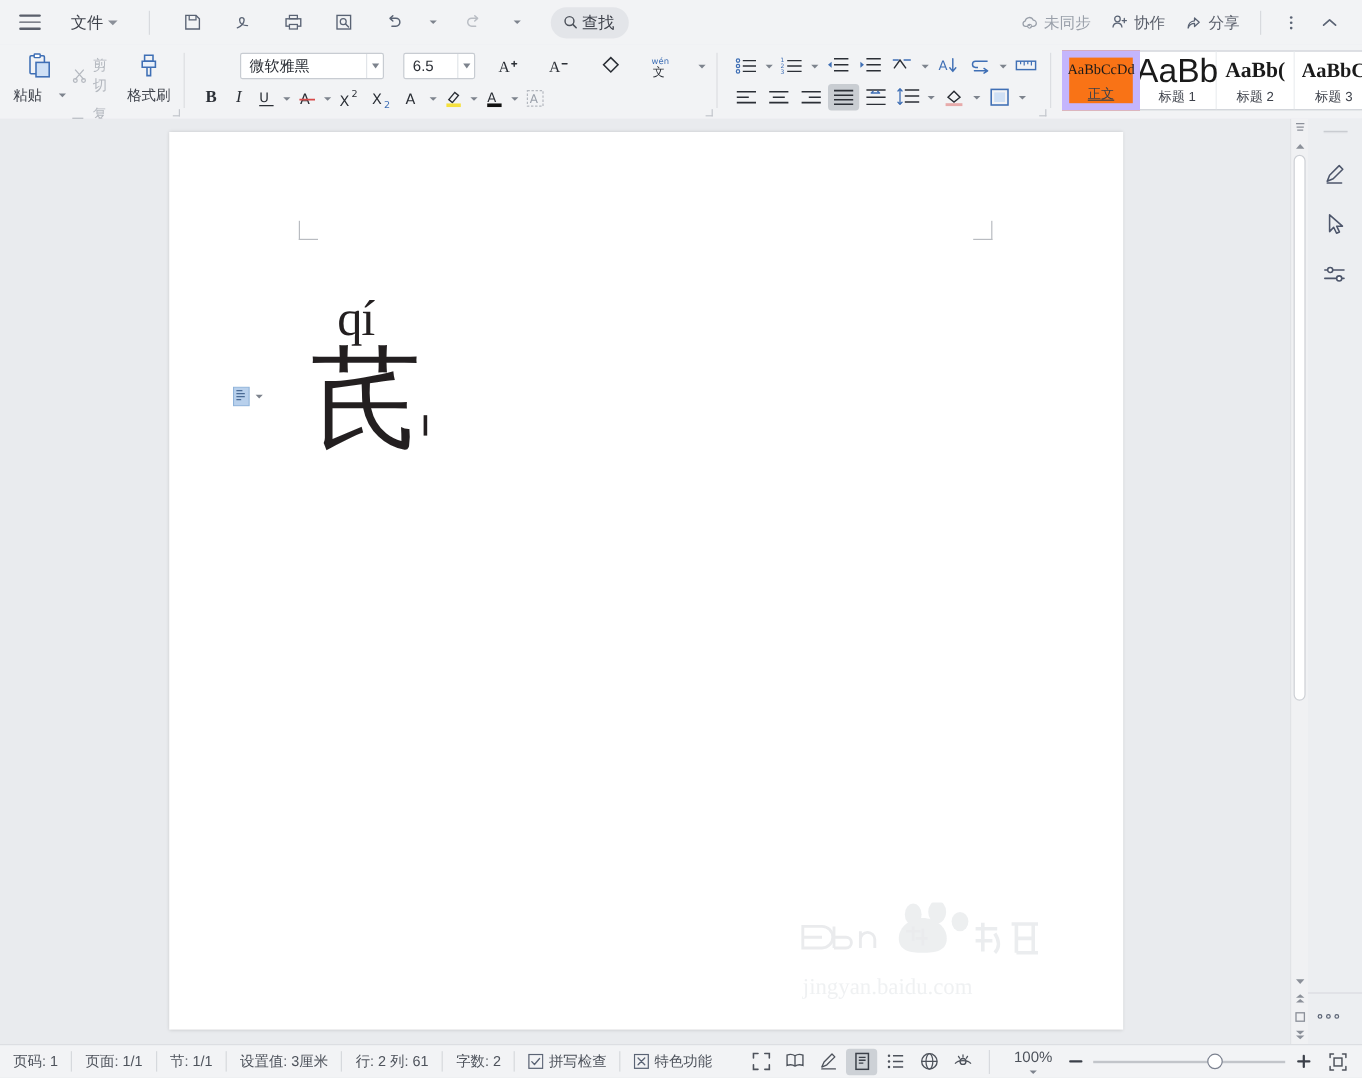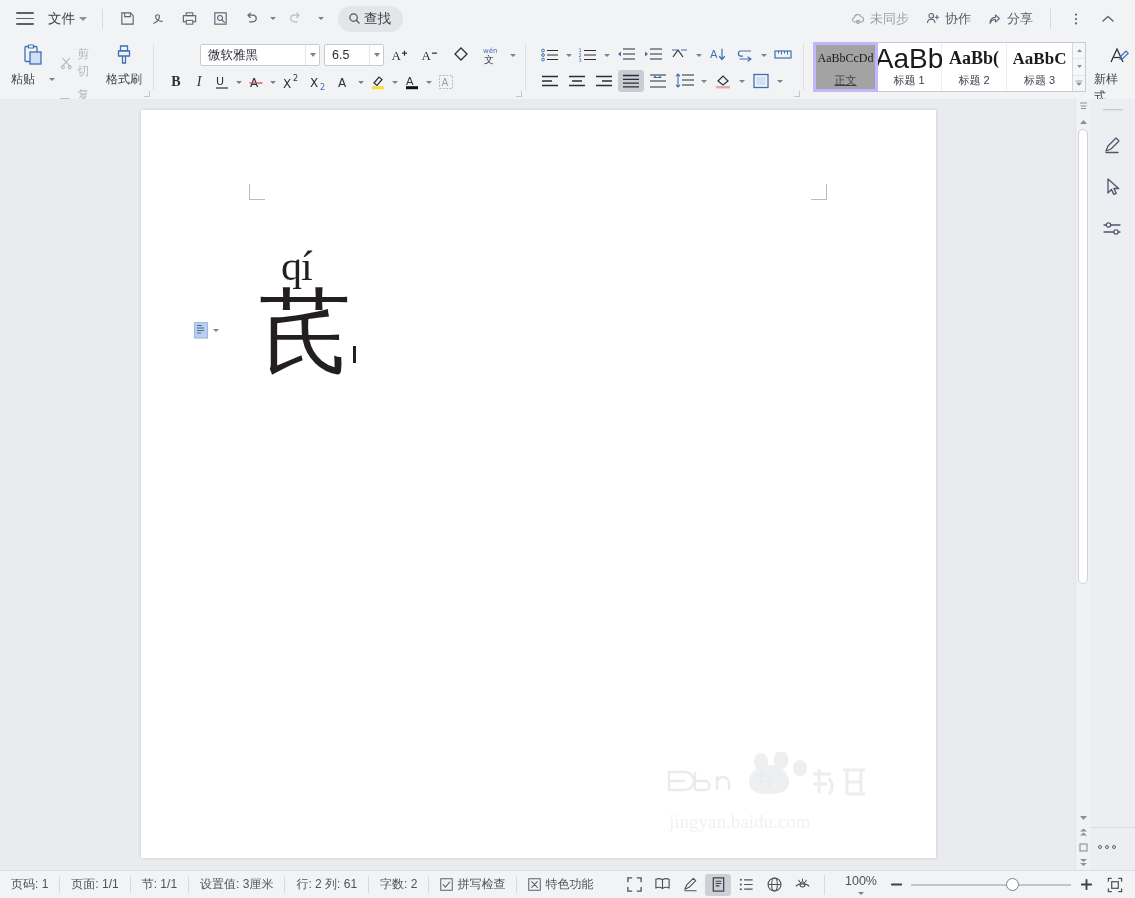--- a/index.html
+++ b/index.html
@@ -8,21 +8,21 @@
     font-family: "Liberation Sans", "DejaVu Sans", sans-serif;
     background: #e9ebee;
     overflow: hidden;
     -webkit-font-smoothing: antialiased;
   }
   .app { position: relative; width: 1135px; height: 898px; display: flex; flex-direction: column; }
 
   
   .menubar {
     height: 37px; background: #f2f3f5; display: flex; align-items: center;
-    padding: 0 8px; gap: 1px; flex-shrink: 0;
+    padding: 0 8px; gap: 12px; flex-shrink: 0;
   }
   .hamburger { width: 18px; height: 13px; display: flex; flex-direction: column;
     justify-content: space-between; margin: 0 7px 0 8px; }
   .hamburger i { display: block; height: 1.6px; background: #5a5f6b; border-radius: 1px; }
   .file-btn { display: flex; align-items: center; gap: 4px; font-size: 13.5px; color: #3d414a;
     padding: 4px 6px; border-radius: 3px; }
   .caret-dn { width: 0; height: 0; border-left: 4px solid transparent; border-right: 4px solid transparent;
     border-top: 4.5px solid #8b9099; margin-top: 1px; }
   .vsep { width: 1px; height: 20px; background: #d8dade; margin: 0 8px; }
   .qicon { width: 30px; height: 26px; display: flex; align-items: center; justify-content: center;
@@ -48,21 +48,21 @@
     width: 1px; background: #dcdee2; }
   .rg-corner { position: absolute; right: 3px; bottom: 1px; width: 6px; height: 6px;
     border-right: 1px solid #c3c6cc; border-bottom: 1px solid #c3c6cc; }
 
   .bigbtn { display: flex; flex-direction: column; align-items: center; justify-content: flex-start;
     width: 50px; padding-top: 3px; }
   .bigbtn .lbl { font-size: 12px; color: #3d414a; margin-top: 2px; display: flex; align-items: center; gap: 14px; }
   .smallcol { display: flex; flex-direction: column; gap: 3px; padding-top: 4px; }
   .smallbtn { display: flex; align-items: center; gap: 4px; font-size: 12px; color: #b4b8bf; padding: 2px 3px; }
 
-  .font-row { display: flex; align-items: center; gap: 4px; padding-top: 4px; padding-left: 35px; }
+  .font-row { display: flex; align-items: center; gap: 16px; padding-top: 4px; padding-left: 35px; }
   .combo { display: flex; align-items: center; background: #fff; border: 1px solid #c8ccd2;
     border-radius: 2px; height: 22px; }
   .combo .val { font-size: 12.5px; color: #2b2f36; padding: 0 5px 0 7px; white-space: nowrap; }
   .combo .arrow { width: 14px; display:flex; align-items:center; justify-content:center;
     border-left: 1px solid #e2e5e9; height: 100%; }
   .tri { width:0;height:0;border-left:3.5px solid transparent;border-right:3.5px solid transparent;
     border-top:4px solid #7d838d; }
   .tri.sm { border-left-width:3px;border-right-width:3px;border-top-width:3.5px; }
   .fmt-row { display: flex; align-items: center; gap: 1px; padding-top: 5px; }
   .fbtn { width: 22px; height: 22px; display: flex; align-items: center; justify-content: center;
@@ -73,21 +73,21 @@
 
   .para-row { display: flex; align-items: center; gap: 1px; }
   .para-row.top { padding-top: 4px; }
   .para-row.bot { padding-top: 4px; }
 
   
   .stylegal { display: flex; align-items: stretch; border: 1px solid #c8ccd2; background:#fff;
     height: 50px; margin-top: 2px; }
   .stylecell { width: 65px; display: flex; flex-direction: column; align-items: center;
     justify-content: center; border-right: 1px solid #eceef1; }
-  .stylecell.sel { border: 3px solid #c4b5fd; background: #a3a3a3; margin: -1px; z-index: 2; align-items: center; }
+  .stylecell.sel { border: 6px solid #c4b5fd; background: #f97316; margin: -1px; z-index: 2; align-items: center; }
   .stylecell .prev { font-size: 12px; color: #1a1a1a; white-space: nowrap; overflow: hidden;
     height: 24px; display: flex; align-items: center; }
   .stylecell .nm { font-size: 11px; color: #3d414a; margin-top: 2px; }
   .stylecell.sel .nm { text-decoration: underline; }
   .gal-scroll { width: 13px; display: flex; flex-direction: column; background: #f5f6f8;
     border-left: 1px solid #d5d8dd; }
   .gs-btn { flex: 1; display: flex; align-items: center; justify-content: center; }
   .gs-btn + .gs-btn { border-top: 1px solid #e4e6ea; }
 
   

